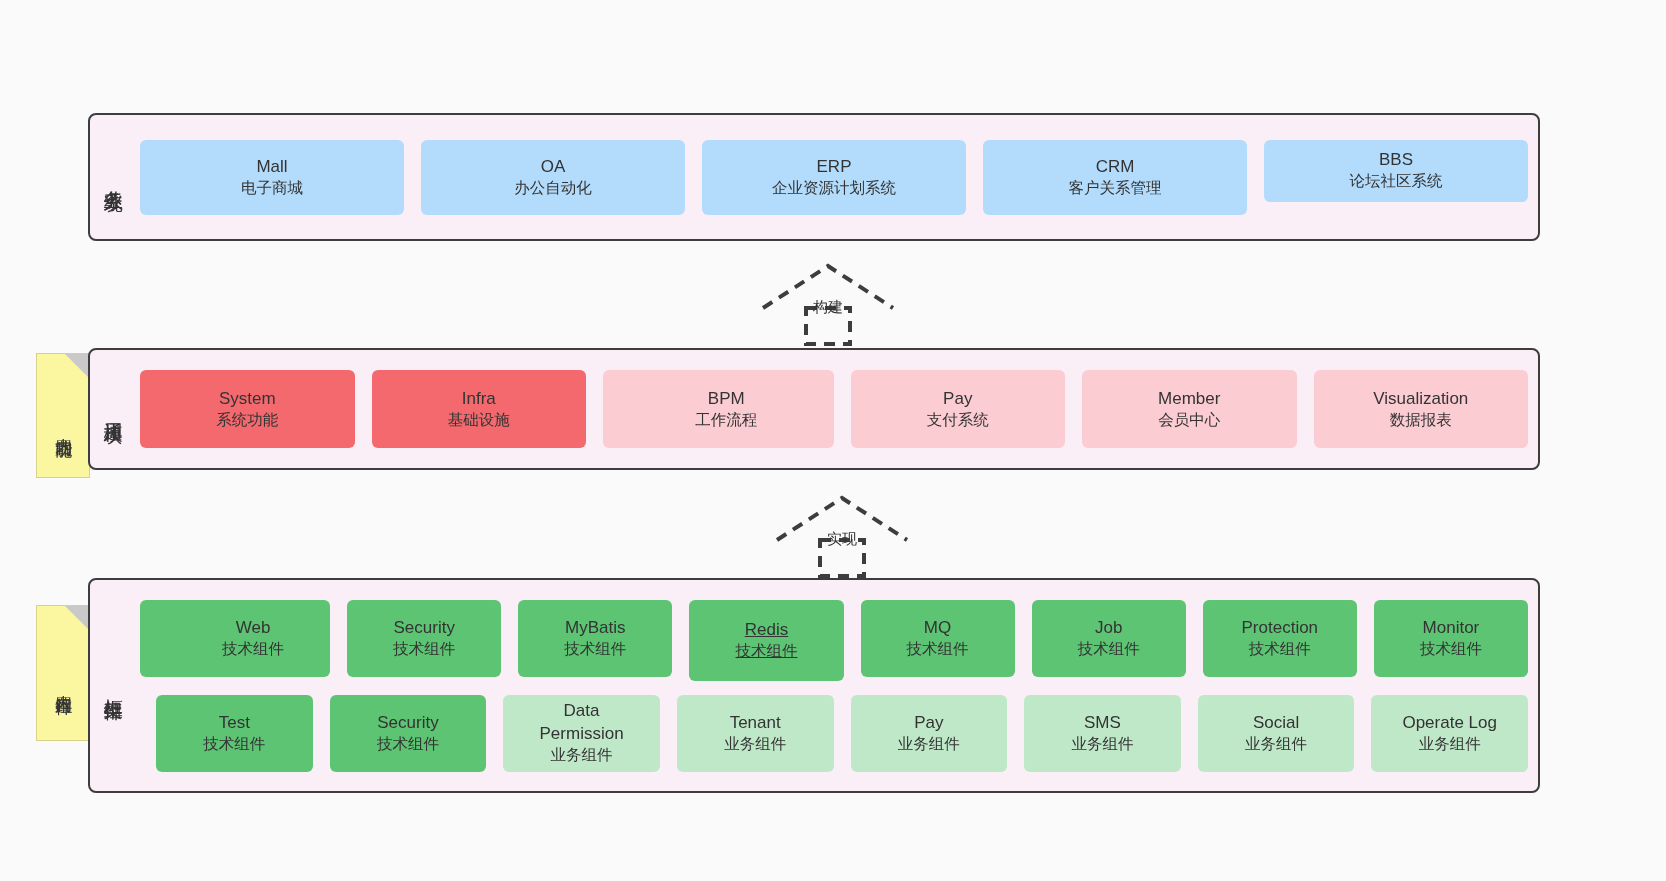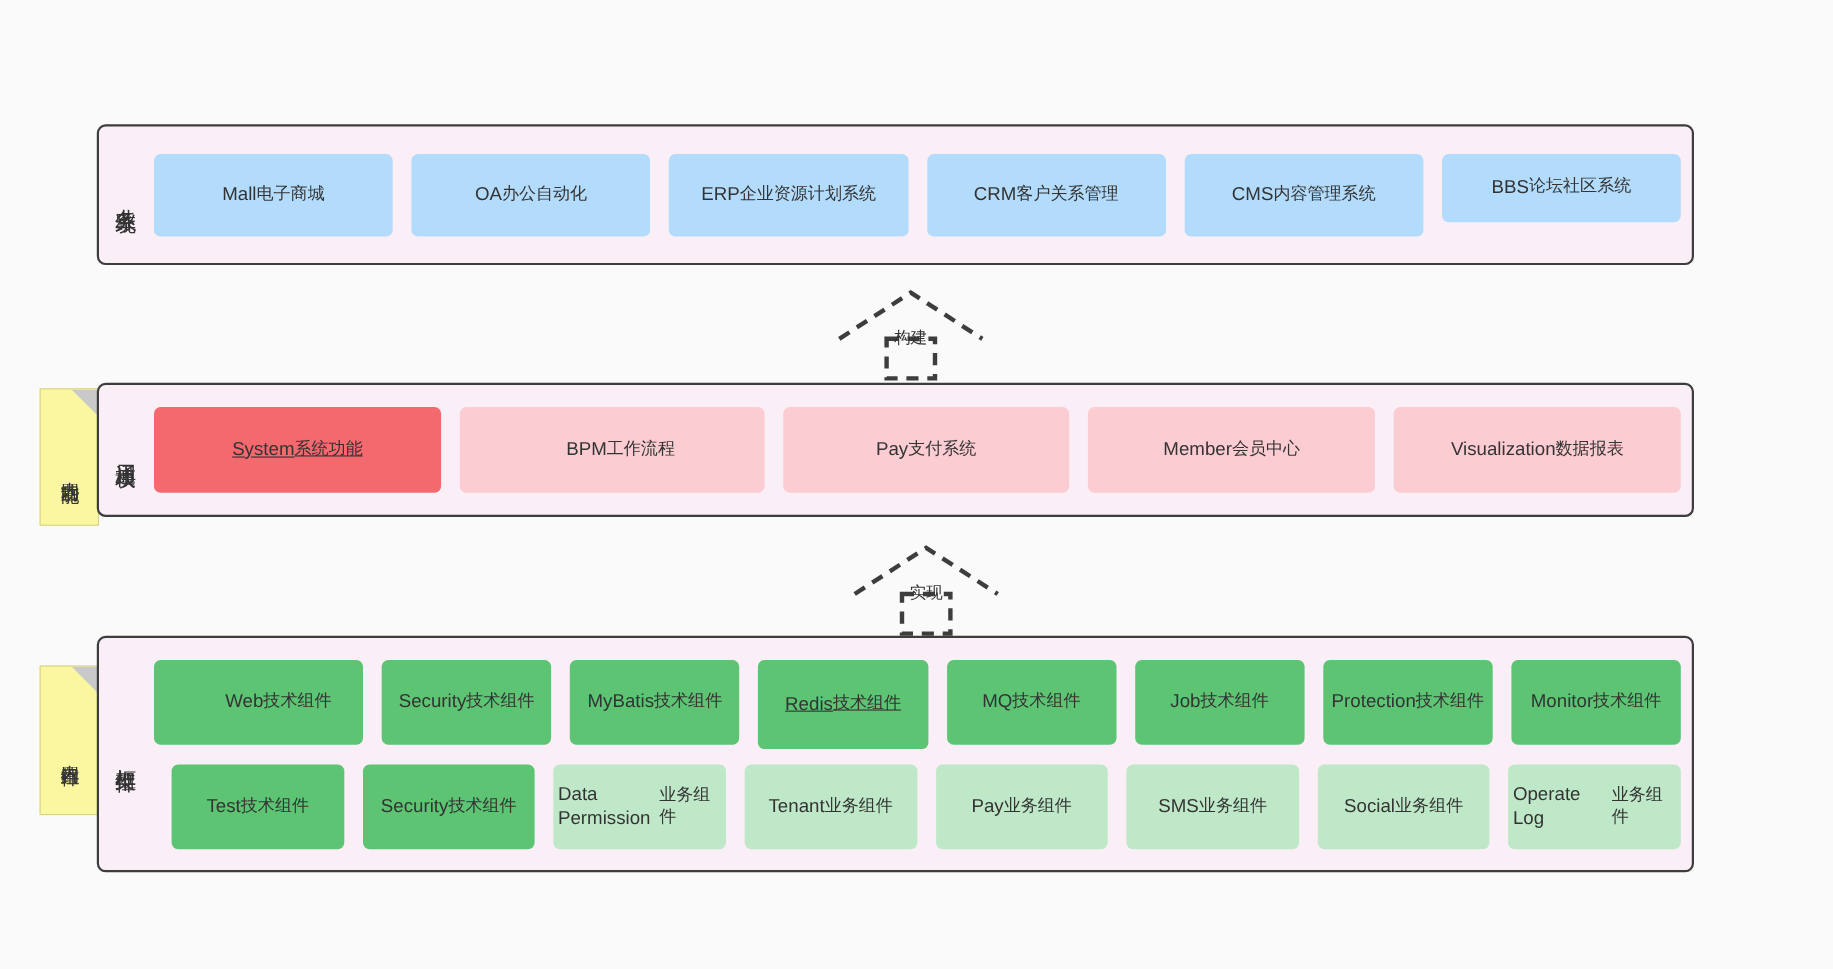--- a/index.html
+++ b/index.html
@@ -52,23 +52,24 @@
     align-items:stretch;
     gap:17px;
   }
   .row + .row{margin-top:14px;padding-left:16px;}
 
   
   .card{
     flex:1 1 0;
     border-radius:6px;
     display:flex;
-    flex-direction:row;
+    flex-direction:column;
     align-items:center;
     justify-content:center;
+    text-align:center;
     font-size:16px;
     line-height:1.32;
     color:#333333;
     box-sizing:border-box;
     padding:6px 4px;
     user-select:none;
   }
   .card .en{font-size:17px;}
   .card .cn{font-size:15.5px;}
   .card.blue{background:#b3dcfc;}
@@ -135,24 +136,20 @@
           <span class="cn">办公自动化</span>
         </div>
         <div class="card blue" style="height:75px;">
           <span class="en">ERP</span>
           <span class="cn">企业资源计划系统</span>
         </div>
         <div class="card blue" style="height:75px;">
           <span class="en">CRM</span>
           <span class="cn">客户关系管理</span>
         </div>
-        <div class="card blue" style="height:75px;">
-          <span class="en">CMS</span>
-          <span class="cn">内容管理系统</span>
-        </div>
         <div class="card blue" style="height:62px;">
           <span class="en">BBS</span>
           <span class="cn">论坛社区系统</span>
         </div>
       </div>
     </div>
   </div>
 
   <div class="connector" style="left:758px;top:258px;width:160px;height:86px;">
     <svg width="160" height="86" viewBox="0 0 160 86" aria-hidden="true">
@@ -166,23 +163,27 @@
 
   <div class="note" style="left:36px;top:353px;height:125px;">
     <span class="fold"></span>
     <span>内置功能</span>
   </div>
 
   <div class="layer" style="left:88px;top:348px;width:1452px;height:122px;">
     <div class="layer-title">通用模块</div>
     <div class="layer-body">
       <div class="row">
-        <div class="card red" style="height:78px;text-decoration:underline;">
+        <div class="card red" style="height:78px;">
           <span class="en">System</span>
           <span class="cn">系统功能</span>
+        </div>
+        <div class="card red" style="height:78px;">
+          <span class="en">Infra</span>
+          <span class="cn">基础设施</span>
         </div>
         <div class="card pink" style="height:78px;padding-left:20px;">
           <span class="en">BPM</span>
           <span class="cn">工作流程</span>
         </div>
         <div class="card pink" style="height:78px;">
           <span class="en">Pay</span>
           <span class="cn">支付系统</span>
         </div>
         <div class="card pink" style="height:78px;">

